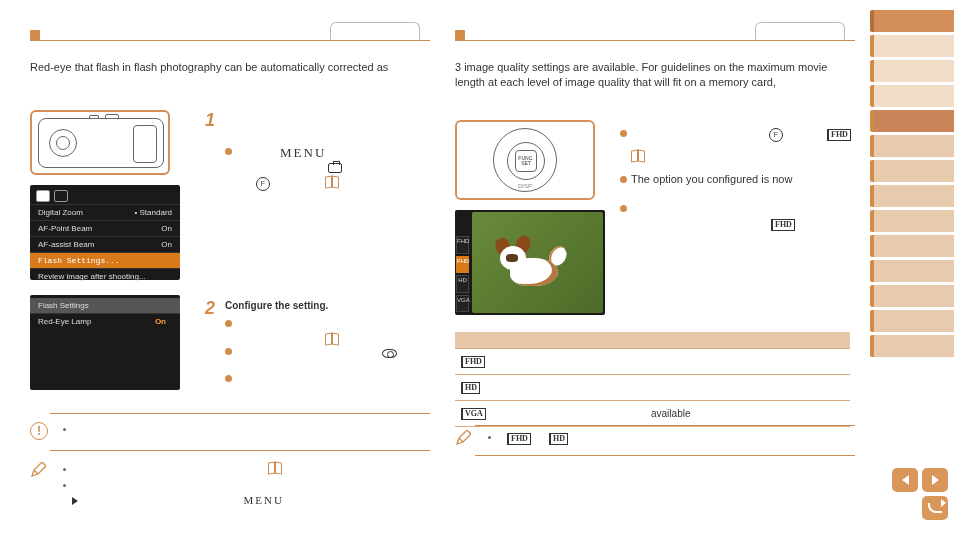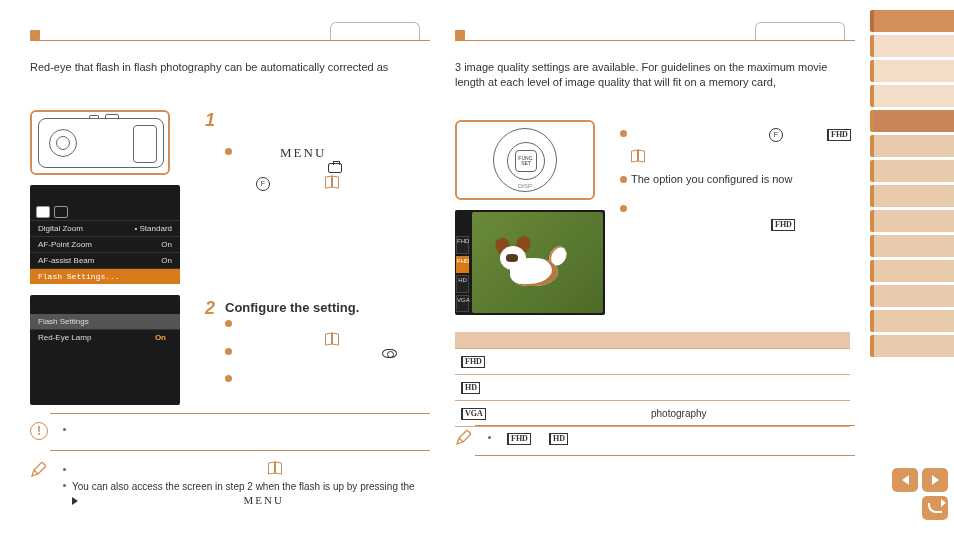--- a/index.html
+++ b/index.html
@@ -25,40 +25,40 @@
   
   .camera-wrap { position: absolute; left: 0; top: 80px; width: 140px; height: 65px; border: 2px solid #d48e59; border-radius: 6px; background: #fff; padding: 6px; }
   .cam { position: relative; width: 126px; height: 50px; border: 1.5px solid #666; border-radius: 8px; background: #fff; }
   .cam .lens { position: absolute; left: 10px; top: 10px; width: 28px; height: 28px; border: 1.5px solid #666; border-radius: 50%; }
   .cam .lens2 { position: absolute; left: 17px; top: 17px; width: 14px; height: 14px; border: 1px solid #666; border-radius: 50%; }
   .cam .grip { position: absolute; right: 6px; top: 6px; width: 24px; height: 38px; border: 1px solid #666; border-radius: 4px; }
   .cam .btn { position: absolute; right: 44px; top: -5px; width: 14px; height: 5px; border: 1px solid #666; border-radius: 2px 2px 0 0; }
   .cam .bump { position:absolute; top:-4px; left:50px; width:10px; height:4px; border:1px solid #666; border-bottom:none; border-radius:2px 2px 0 0; }
 
   
-  .lcd { position: absolute; left: 0; width: 150px; background: #1a1a1a; color: #ddd; font-size: 8px; border-radius: 2px; padding: 19px 0; }
+  .lcd { position: absolute; left: 0; width: 150px; background: #1a1a1a; color: #ddd; font-size: 8px; border-radius: 2px; padding: 3px 0; }
   .lcd1 { top: 155px; height: 95px; }
-  .lcd2 { top: 265px; height: 110px; }
+  .lcd2 { top: 265px; height: 95px; }
   .lcd .tabicons { padding: 2px 6px; height: 16px; }
   .lcd .tabicons .ci { display:inline-block; width:14px; height:12px; border:1px solid #999; border-radius:2px; margin-right:4px; }
   .lcd .tabicons .ci.act { background:#fff; color:#000; }
   .lcd .row { display: flex; justify-content: space-between; padding: 3px 8px; border-top: 1px solid #333; }
   .lcd .row.sel { background: #d97a1a; color: #fff; font-family: Liberation Mono, monospace; }
   .lcd .title { background:#555; padding:3px 8px; font-size:8px; }
   .lcd .foot { text-align:right; padding:2px 6px; font-size:8px; letter-spacing:0.5px; color:#ccc; }
   .onoff .on { color:#ff9d3c; margin-right:6px; font-weight:bold; }
   .onoff .off { color:#888; }
   .lcd .row.sel .onoff .on { color:#fff; }
   .lcd .row.sel .onoff .off { color:#f0c090; }
 
   
   .stepnum { position: absolute; font-style: italic; font-weight: bold; color: #d38b4a; font-size: 18px; }
   .step1n { left: 175px; top: 80px; }
   .step2n { left: 175px; top: 268px; }
-  .step2h { position:absolute; left: 195px; top: 270px; font-weight: bold; font-size: 13px; }
+  .step2h { position:absolute; left: 195px; top: 270px; font-weight: bold; font-size: 10px; }
 
   
   .bul { position: absolute; width: 7px; height: 7px; background: #d38b4a; border-radius: 50%; }
   .menu-lbl { position:absolute; font-family: Georgia, serif; font-size:13px; letter-spacing:2px; }
   .ring { display:inline-block; width:14px; height:14px; border:1.2px solid #333; border-radius:50%; font-size:7px; line-height:12px; text-align:center; vertical-align:middle; }
   .camicon { display:inline-block; width:14px; height:10px; border:1.2px solid #333; border-radius:2px; position:relative; vertical-align:middle; }
   .camicon:before { content:""; position:absolute; top:-3px; left:4px; width:5px; height:3px; border:1px solid #333; border-bottom:none; border-radius:1px 1px 0 0; }
   .book { display:inline-block; width:14px; height:11px; position:relative; }
   .book:before, .book:after { content:""; position:absolute; top:0; width:6px; height:10px; border:1px solid #c98c57; border-radius:1px; }
   .book:before { left:0; transform:skewY(-8deg); }
@@ -155,29 +155,33 @@
   <span style="position:absolute; left:295px; top:146px;"><span class="book"></span></span>
 
   <div class="lcd lcd1">
     <div class="tabicons"><span class="ci act"></span><span class="ci"></span></div>
     <div id="lcd1rows">
           <div class="row">
             <span>Digital Zoom</span>
             <span>• Standard</span>
           </div>
           <div class="row">
-            <span>AF-Point Zoom</span>
+            <span>AF-Point Beam</span>
             <span>On</span>
           </div>
           <div class="row">
             <span>AF-assist Beam</span>
             <span>On</span>
           </div>
           <div class="row sel">
             <span>Flash Settings...</span>
+            <span></span>
+          </div>
+          <div class="row">
+            <span>Review image after shooting...</span>
             <span></span>
           </div>
         </div>
   </div>
 
   <span class="stepnum step2n">2</span>
   <div class="step2h">Configure the setting.</div>
   <span class="bul" style="left:195px; top:290px;"></span>
   <span style="position:absolute; left:295px; top:303px;"><span class="book"></span></span>
   <span class="bul" style="left:195px; top:318px;"></span>
@@ -201,21 +205,21 @@
 
   <div class="pencil-icon" style="left:0; top:432px;">
     <svg viewBox="0 0 16 16" width="16" height="16">
           <path d="M2 14 L4 8 L12 0 L16 4 L8 12 L2 14 Z M4 8 L8 12" fill="none" stroke="#d38b4a" stroke-width="1.3"></path>
         </svg>
   </div>
   <span class="note-dot" style="left:33px; top:438px;"></span>
   <span style="position:absolute; left:238px; top:432px;"><span class="book"></span></span>
   <span class="note-dot" style="left:33px; top:454px;"></span>
   <div class="note-text" style="left:42px; top:450px;">
-    <span>You can also access the screen in step 2 when the flash is up by pressing the</span><br>
+    <br>
     <span class="tri"></span>
     <span style="display:inline-block; width:160px;"></span>
     <span class="menu-lbl" style="position:static; font-size:11px;">MENU</span>
   </div>
 </div>
 
 <div class="col right">
   <div class="intro intro-r">3 image quality settings are available. For guidelines on the maximum movie length at each level of image quality that will fit on a memory card,</div>
   <div class="box-err"></div>
 
@@ -273,21 +277,21 @@
             <td></td>
           </tr>
           <tr>
             <td class="c1"><span class="qicon"><span class="ql">HD</span></span></td>
             <td class="c2"></td>
             <td></td>
           </tr>
           <tr>
             <td class="c1"><span class="qicon"><span class="ql">VGA</span></span></td>
             <td class="c2"></td>
-            <td>photography</td>
+            <td>available</td>
           </tr>
         </tbody>
   </table>
 
   <div class="hr-short" style="left:20px; top:395px; width:380px;"></div>
   <div class="pencil-icon" style="left:0; top:400px;">
     <svg viewBox="0 0 16 16" width="16" height="16">
           <path d="M2 14 L4 8 L12 0 L16 4 L8 12 L2 14 Z M4 8 L8 12" fill="none" stroke="#d38b4a" stroke-width="1.3"></path>
         </svg>
   </div>

